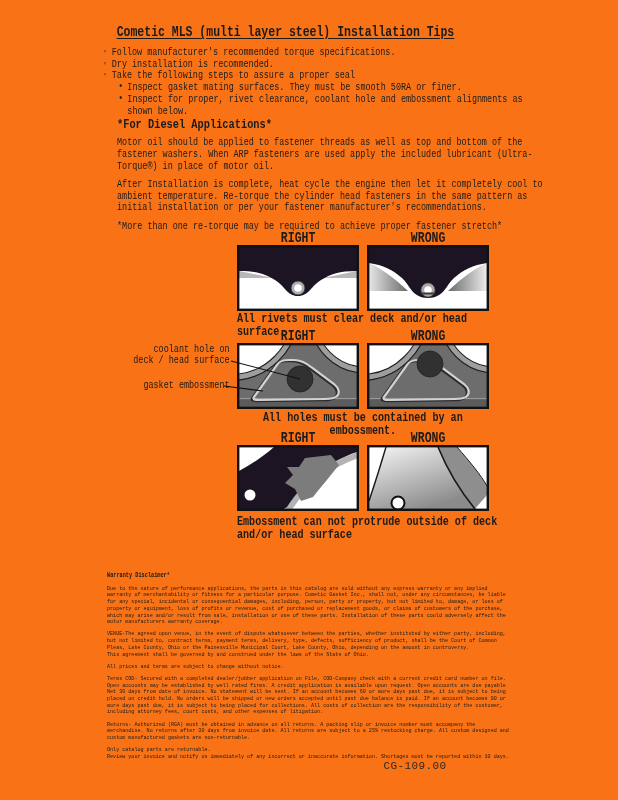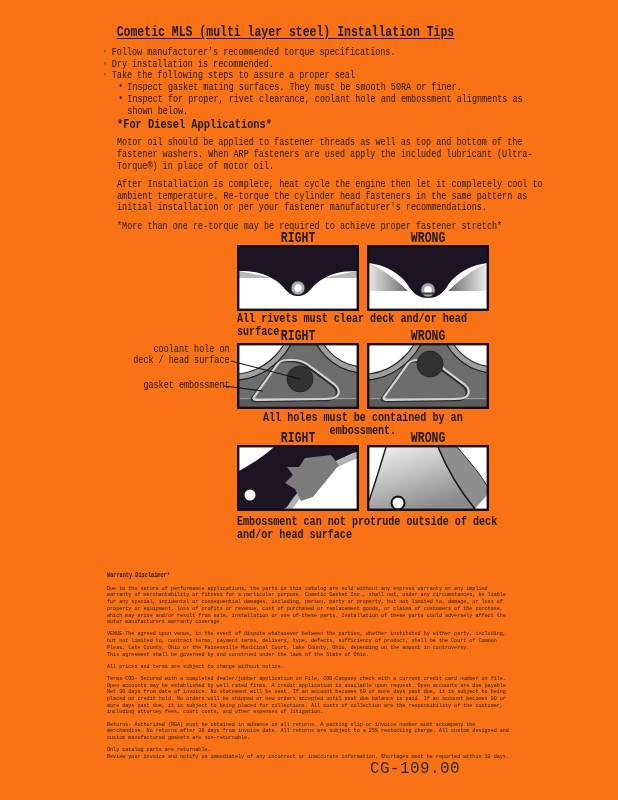--- a/index.html
+++ b/index.html
@@ -25,21 +25,21 @@
   .fig-h{font-size:14px;font-weight:700;text-align:center;line-height:14px;white-space:nowrap;}
   .cap{font-size:12.3px;font-weight:700;line-height:13px;white-space:pre-line;}
   .cap.center{text-align:center;}
 
   .lbl{font-size:10.3px;line-height:11.3px;text-align:right;white-space:pre-line;}
 
   .legal{font-size:6.2px;line-height:6.7px;}
   .legal h4{font-size:6.4px;font-weight:700;margin:0 0 6px 0;}
   .legal p{margin:0 0 5.5px 0;white-space:pre-line;}
 
-  .pagenum{font-size:16px;letter-spacing:.4px;color:#2a2a2a;}
+  .pagenum{font-size:11px;letter-spacing:.4px;color:#2a2a2a;}
 
   svg{display:block;}
 </style>
 </head>
 <body>
 
 <div class="page">
 
   <svg width="0" height="0" style="position:absolute" aria-hidden="true">
     <defs>

